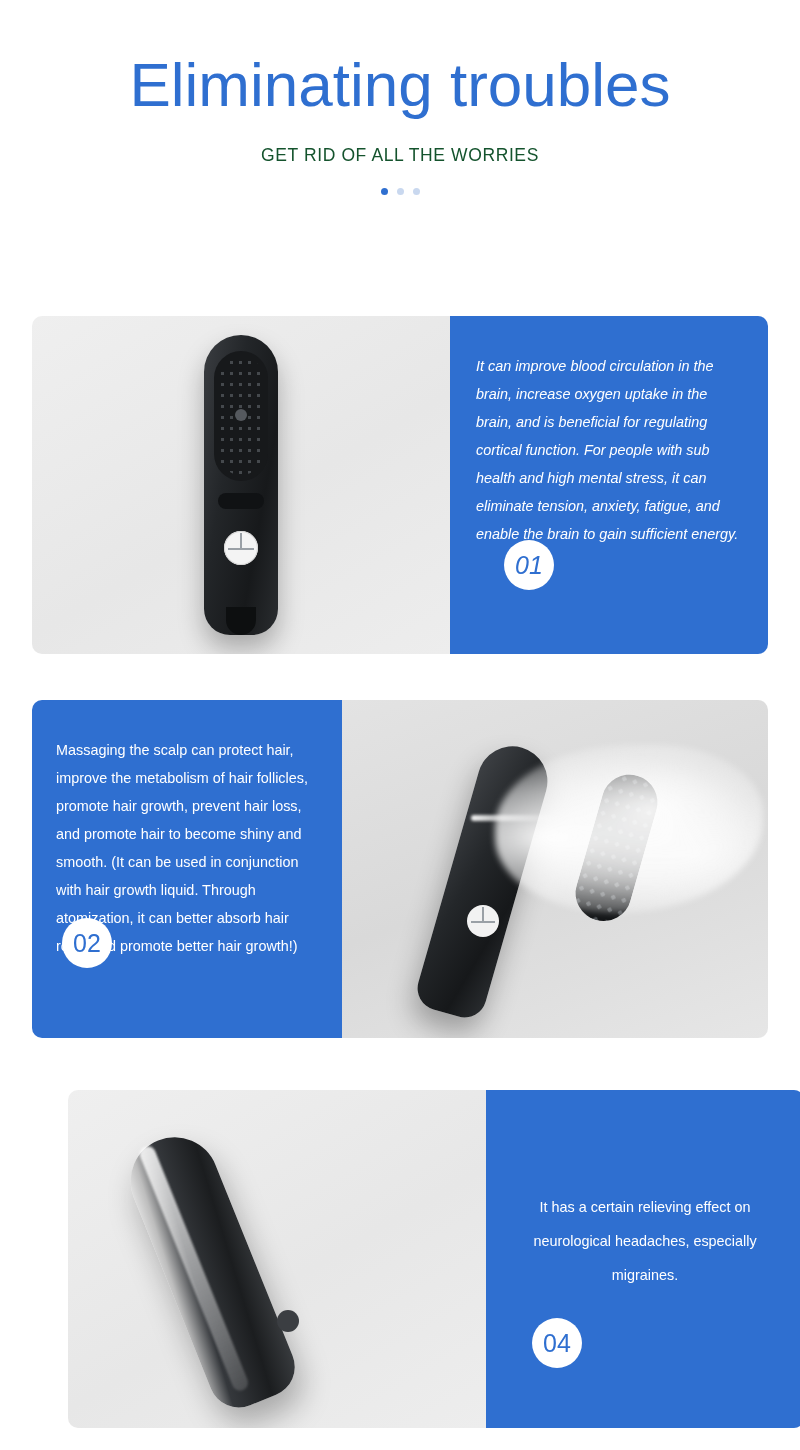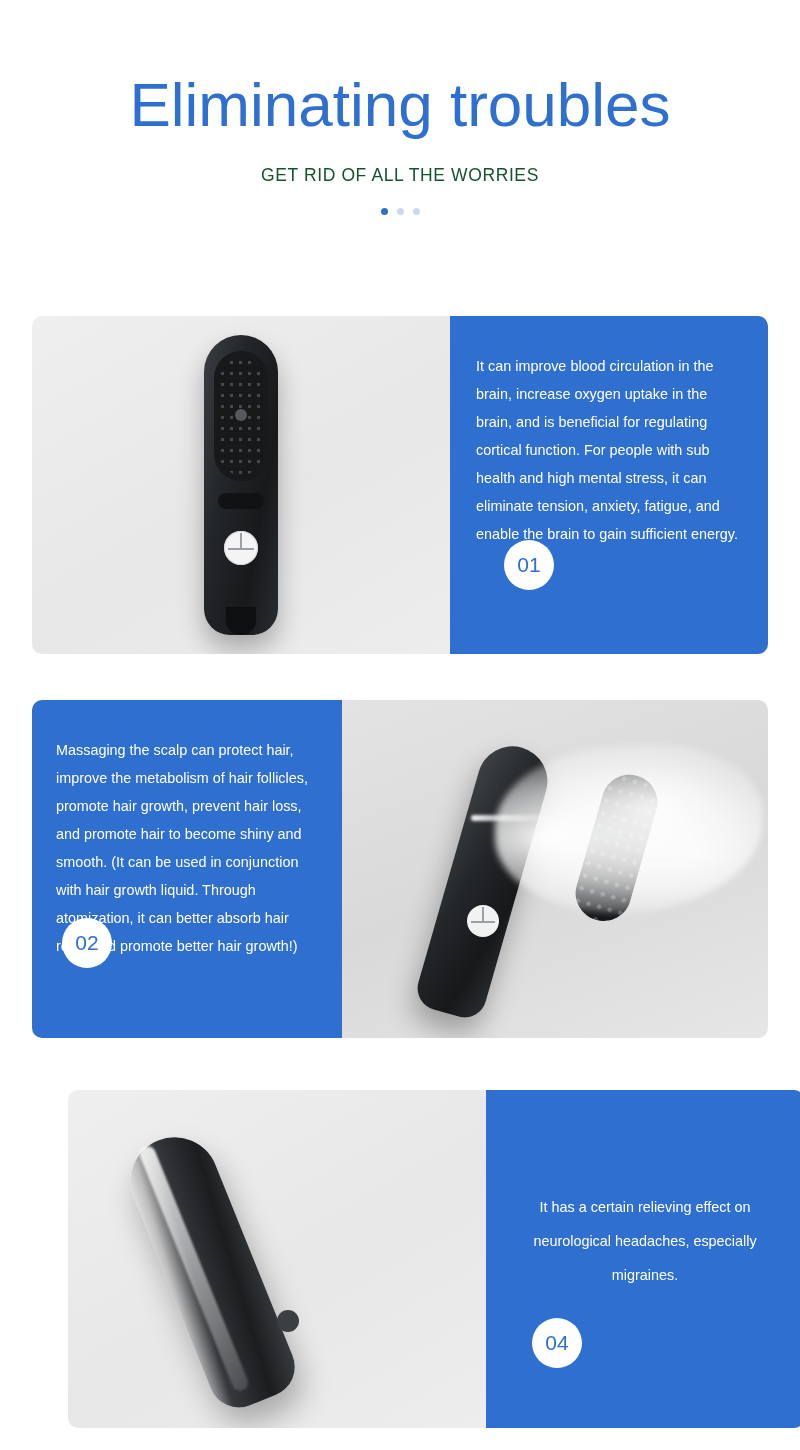--- a/index.html
+++ b/index.html
@@ -12,21 +12,21 @@
   .page {
     position: relative;
     width: 800px;
     height: 1450px;
     background: #ffffff;
     overflow: hidden;
   }
 
   
   .header {
-    padding-top: 72px;
+    padding-top: 52px;
     text-align: center;
   }
   .main-title {
     font-size: 62px;
     line-height: 1.05;
     font-weight: 400;
     color: #2f6fd0;
     letter-spacing: 0px;
   }
   .subtitle {
@@ -53,21 +53,21 @@
   
   .card {
     position: absolute;
     left: 32px;
     width: 736px;
     height: 338px;
     border-radius: 10px;
     overflow: hidden;
     display: flex;
   }
-  #card-1 { top: 316px; }
+  #card-1 { top: 316px; font-style: italic; }
   #card-2 { top: 700px; }
   #card-3 { top: 1090px; margin-left: 36px; }
 
   .pane {
     position: relative;
     height: 100%;
   }
   .pane-image {
     width: 418px;
     background: linear-gradient(150deg, #efefef 0%, #e7e7e7 55%, #ededed 100%);
@@ -100,21 +100,21 @@
     text-align: center;
     line-height: 34px;
   }
   .badge {
     position: absolute;
     width: 50px;
     height: 50px;
     border-radius: 50%;
     background: #ffffff;
     color: #2f6fd0;
-    font-size: 21px;
+    font-size: 25px;
     display: flex;
     align-items: center;
     justify-content: center;
     font-weight: 400;
   }
   #badge-1 { left: 54px; top: 224px; }
   #badge-2 { left: 30px; top: 218px; }
   #badge-3 { left: 46px; top: 228px; }
 
   

